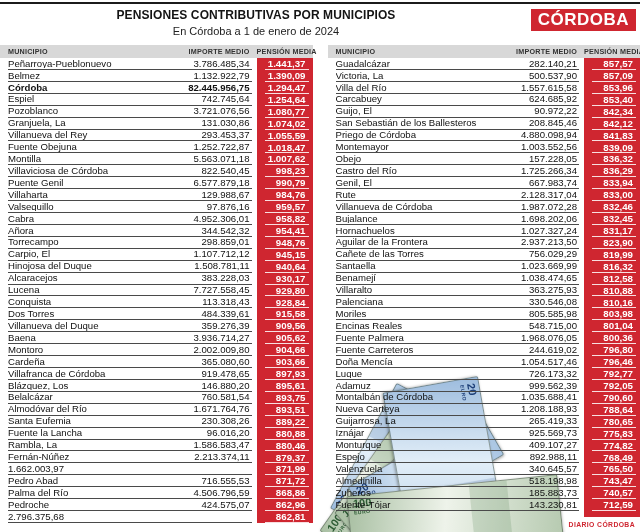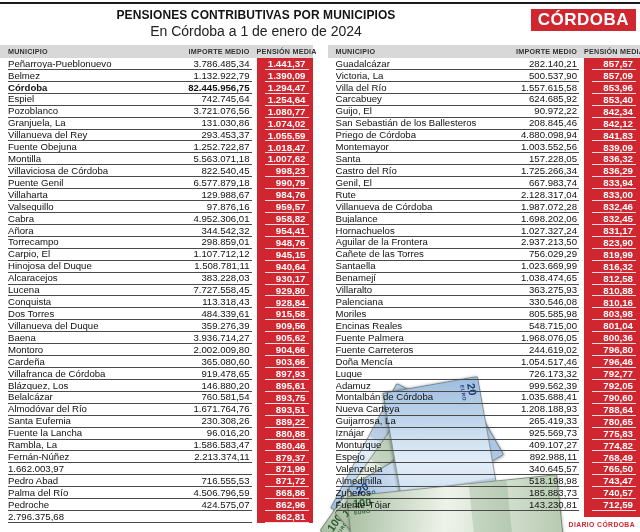--- a/index.html
+++ b/index.html
@@ -6,21 +6,21 @@
   body{
     width:640px;height:532px;position:relative;overflow:hidden;
     background:#ffffff;font-family:"Liberation Sans",sans-serif;
     -webkit-font-smoothing:antialiased;
   }
   .topline{position:absolute;top:2px;left:0;width:640px;height:0;border-top:2px solid #1b1b1b;}
 
   
   .masthead{position:absolute;top:8px;left:0;width:512px;text-align:center;z-index:3;}
   .title{font-size:12px;font-weight:bold;color:#141414;letter-spacing:.1px;line-height:15px;}
-  .subtitle{font-size:14px;color:#222;margin-top:3px;line-height:11px;}
+  .subtitle{font-size:11px;color:#222;margin-top:3px;line-height:11px;}
   .logo{
     position:absolute;top:9px;right:4px;z-index:3;
     background:var(--red);color:#fff;font-weight:bold;font-size:17px;
     padding:2px 7px 3px;letter-spacing:.5px;line-height:17px;
   }
   .credit{position:absolute;top:521px;right:5px;z-index:4;color:var(--red);
     font-size:6.8px;font-weight:bold;letter-spacing:.4px;}
 
   
   .tables{position:absolute;top:45px;left:0;width:640px;display:flex;gap:15px;z-index:2;}
@@ -462,21 +462,21 @@
         </div>
         <div class="row">
           <div class="nv">
             <span class="muni">Montemayor</span>
             <span class="imp">1.003.552,56</span>
           </div>
           <div class="pension">839,09</div>
         </div>
         <div class="row">
           <div class="nv">
-            <span class="muni">Santa</span>
+            <span class="muni">Obejo</span>
             <span class="imp">157.228,05</span>
           </div>
           <div class="pension">836,32</div>
         </div>
         <div class="row">
           <div class="nv">
             <span class="muni">Castro del Río</span>
             <span class="imp">1.725.266,34</span>
           </div>
           <div class="pension">836,29</div>

